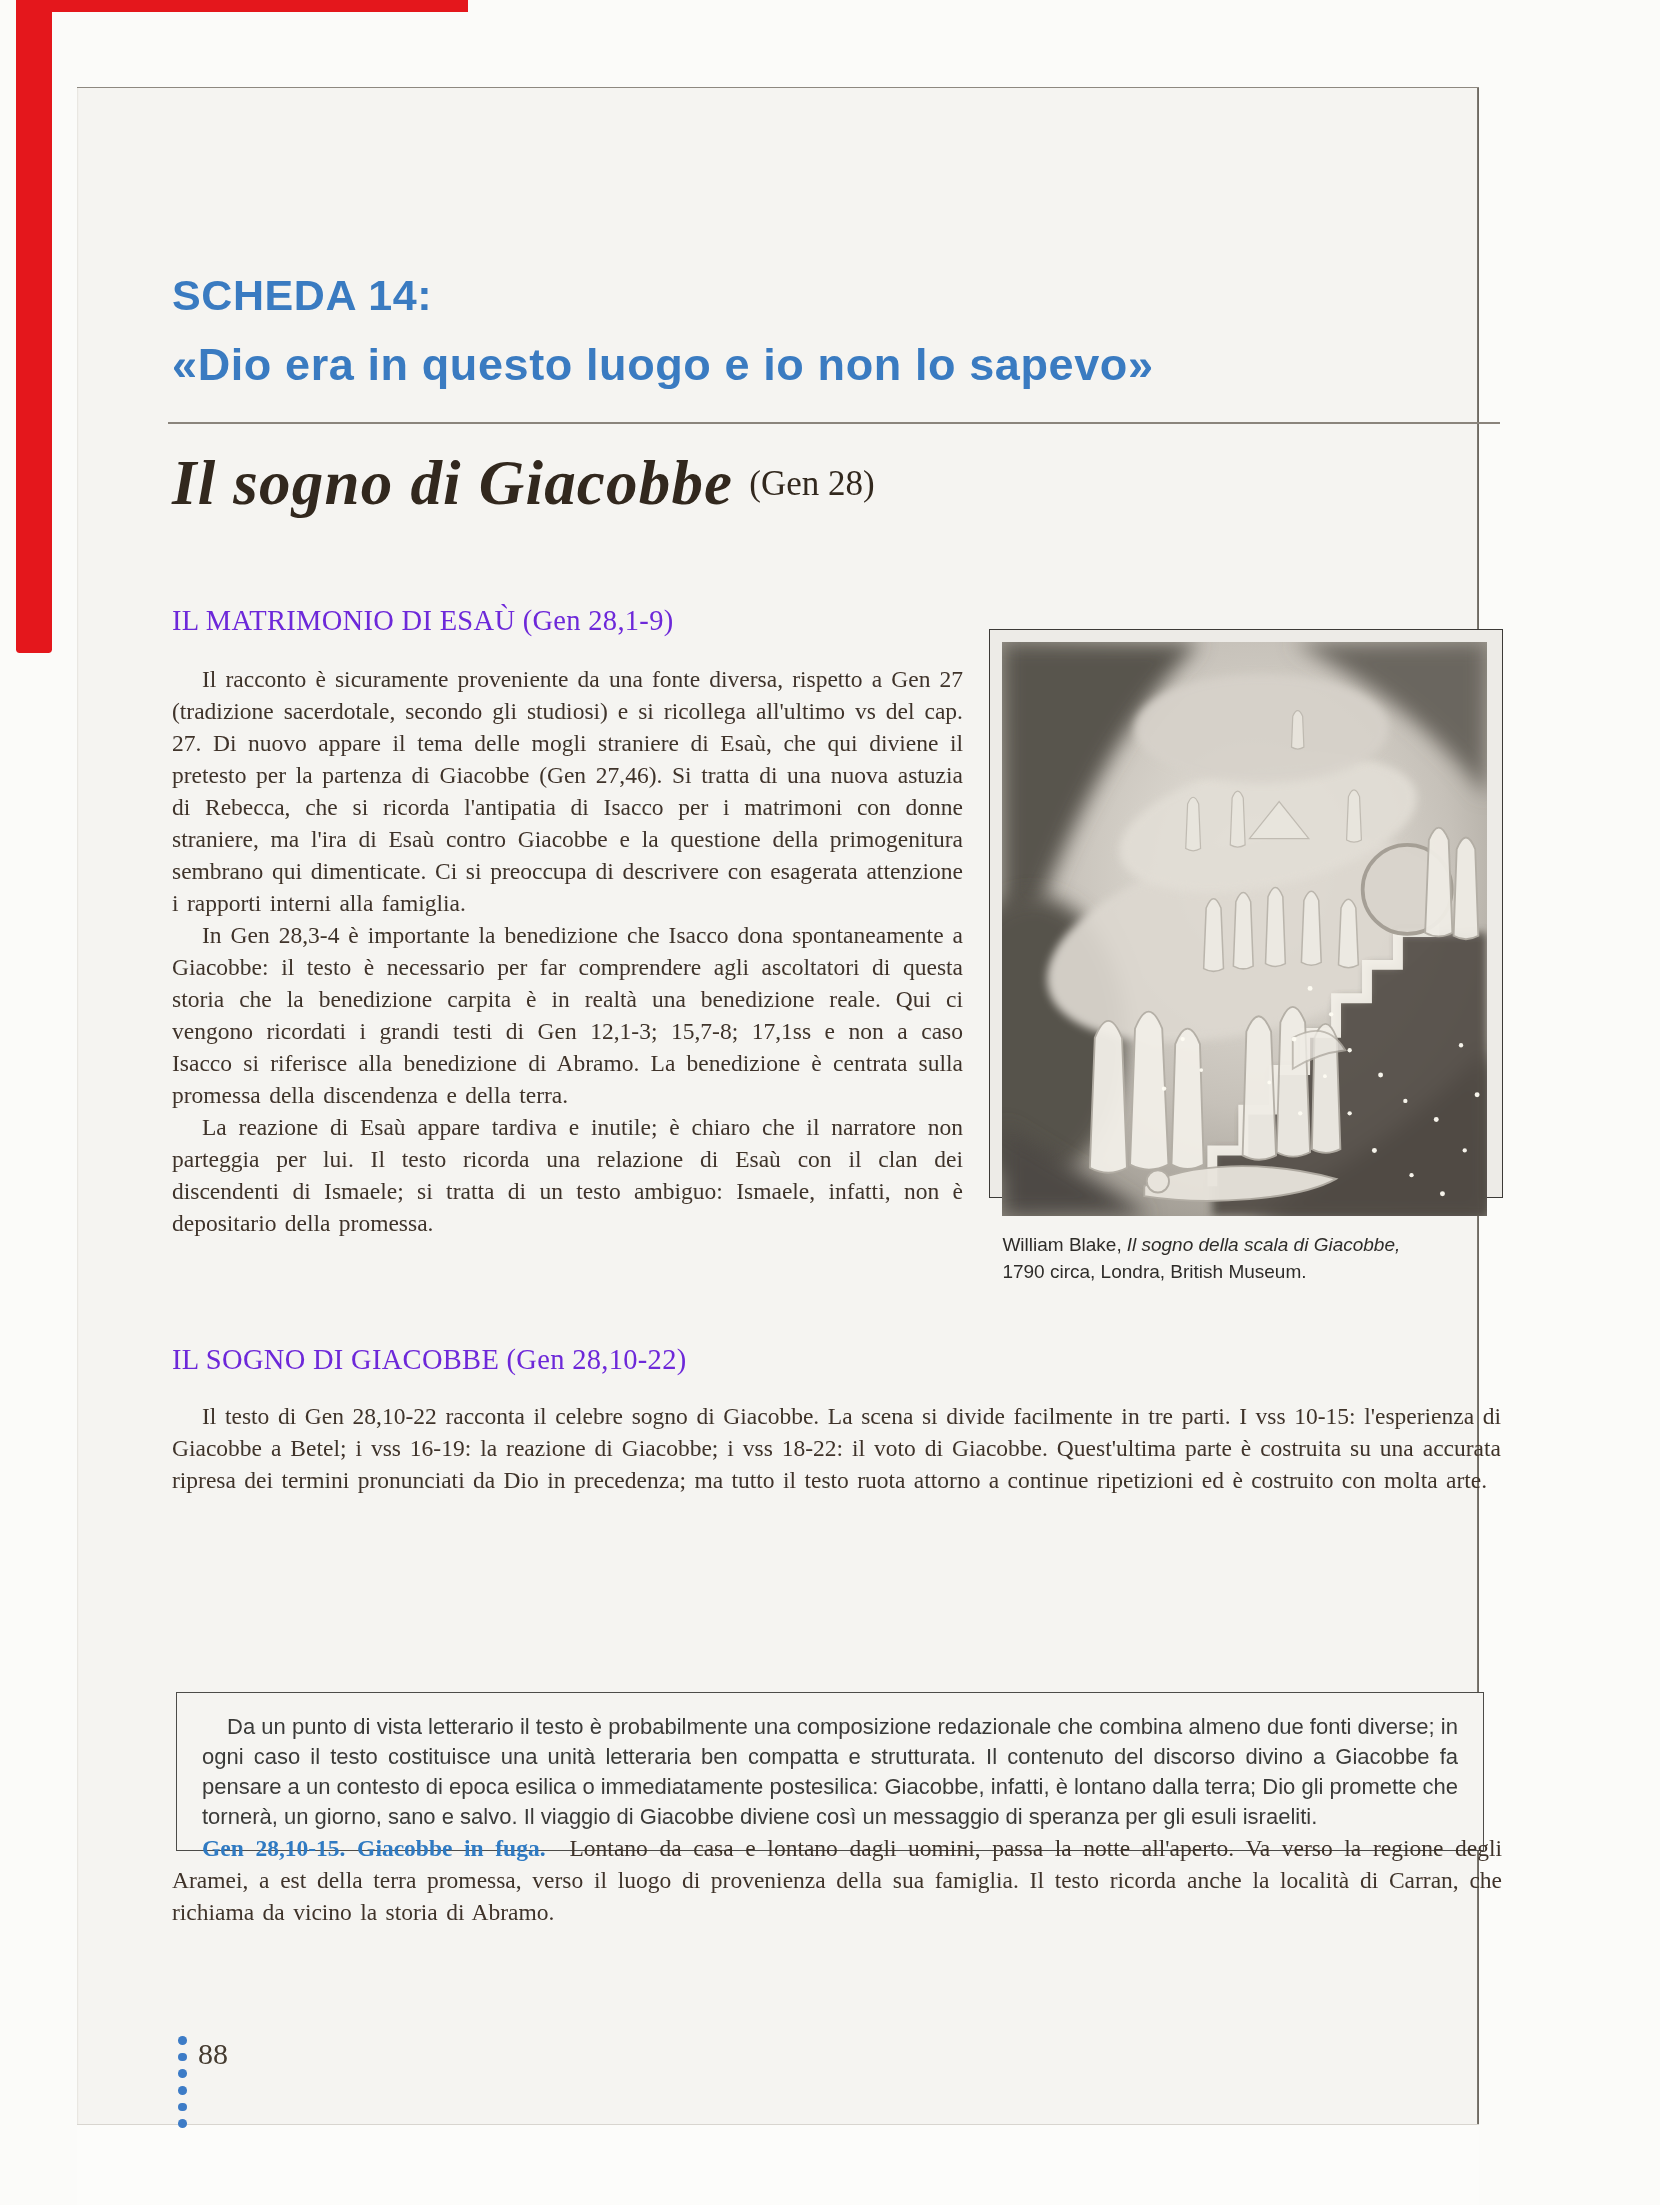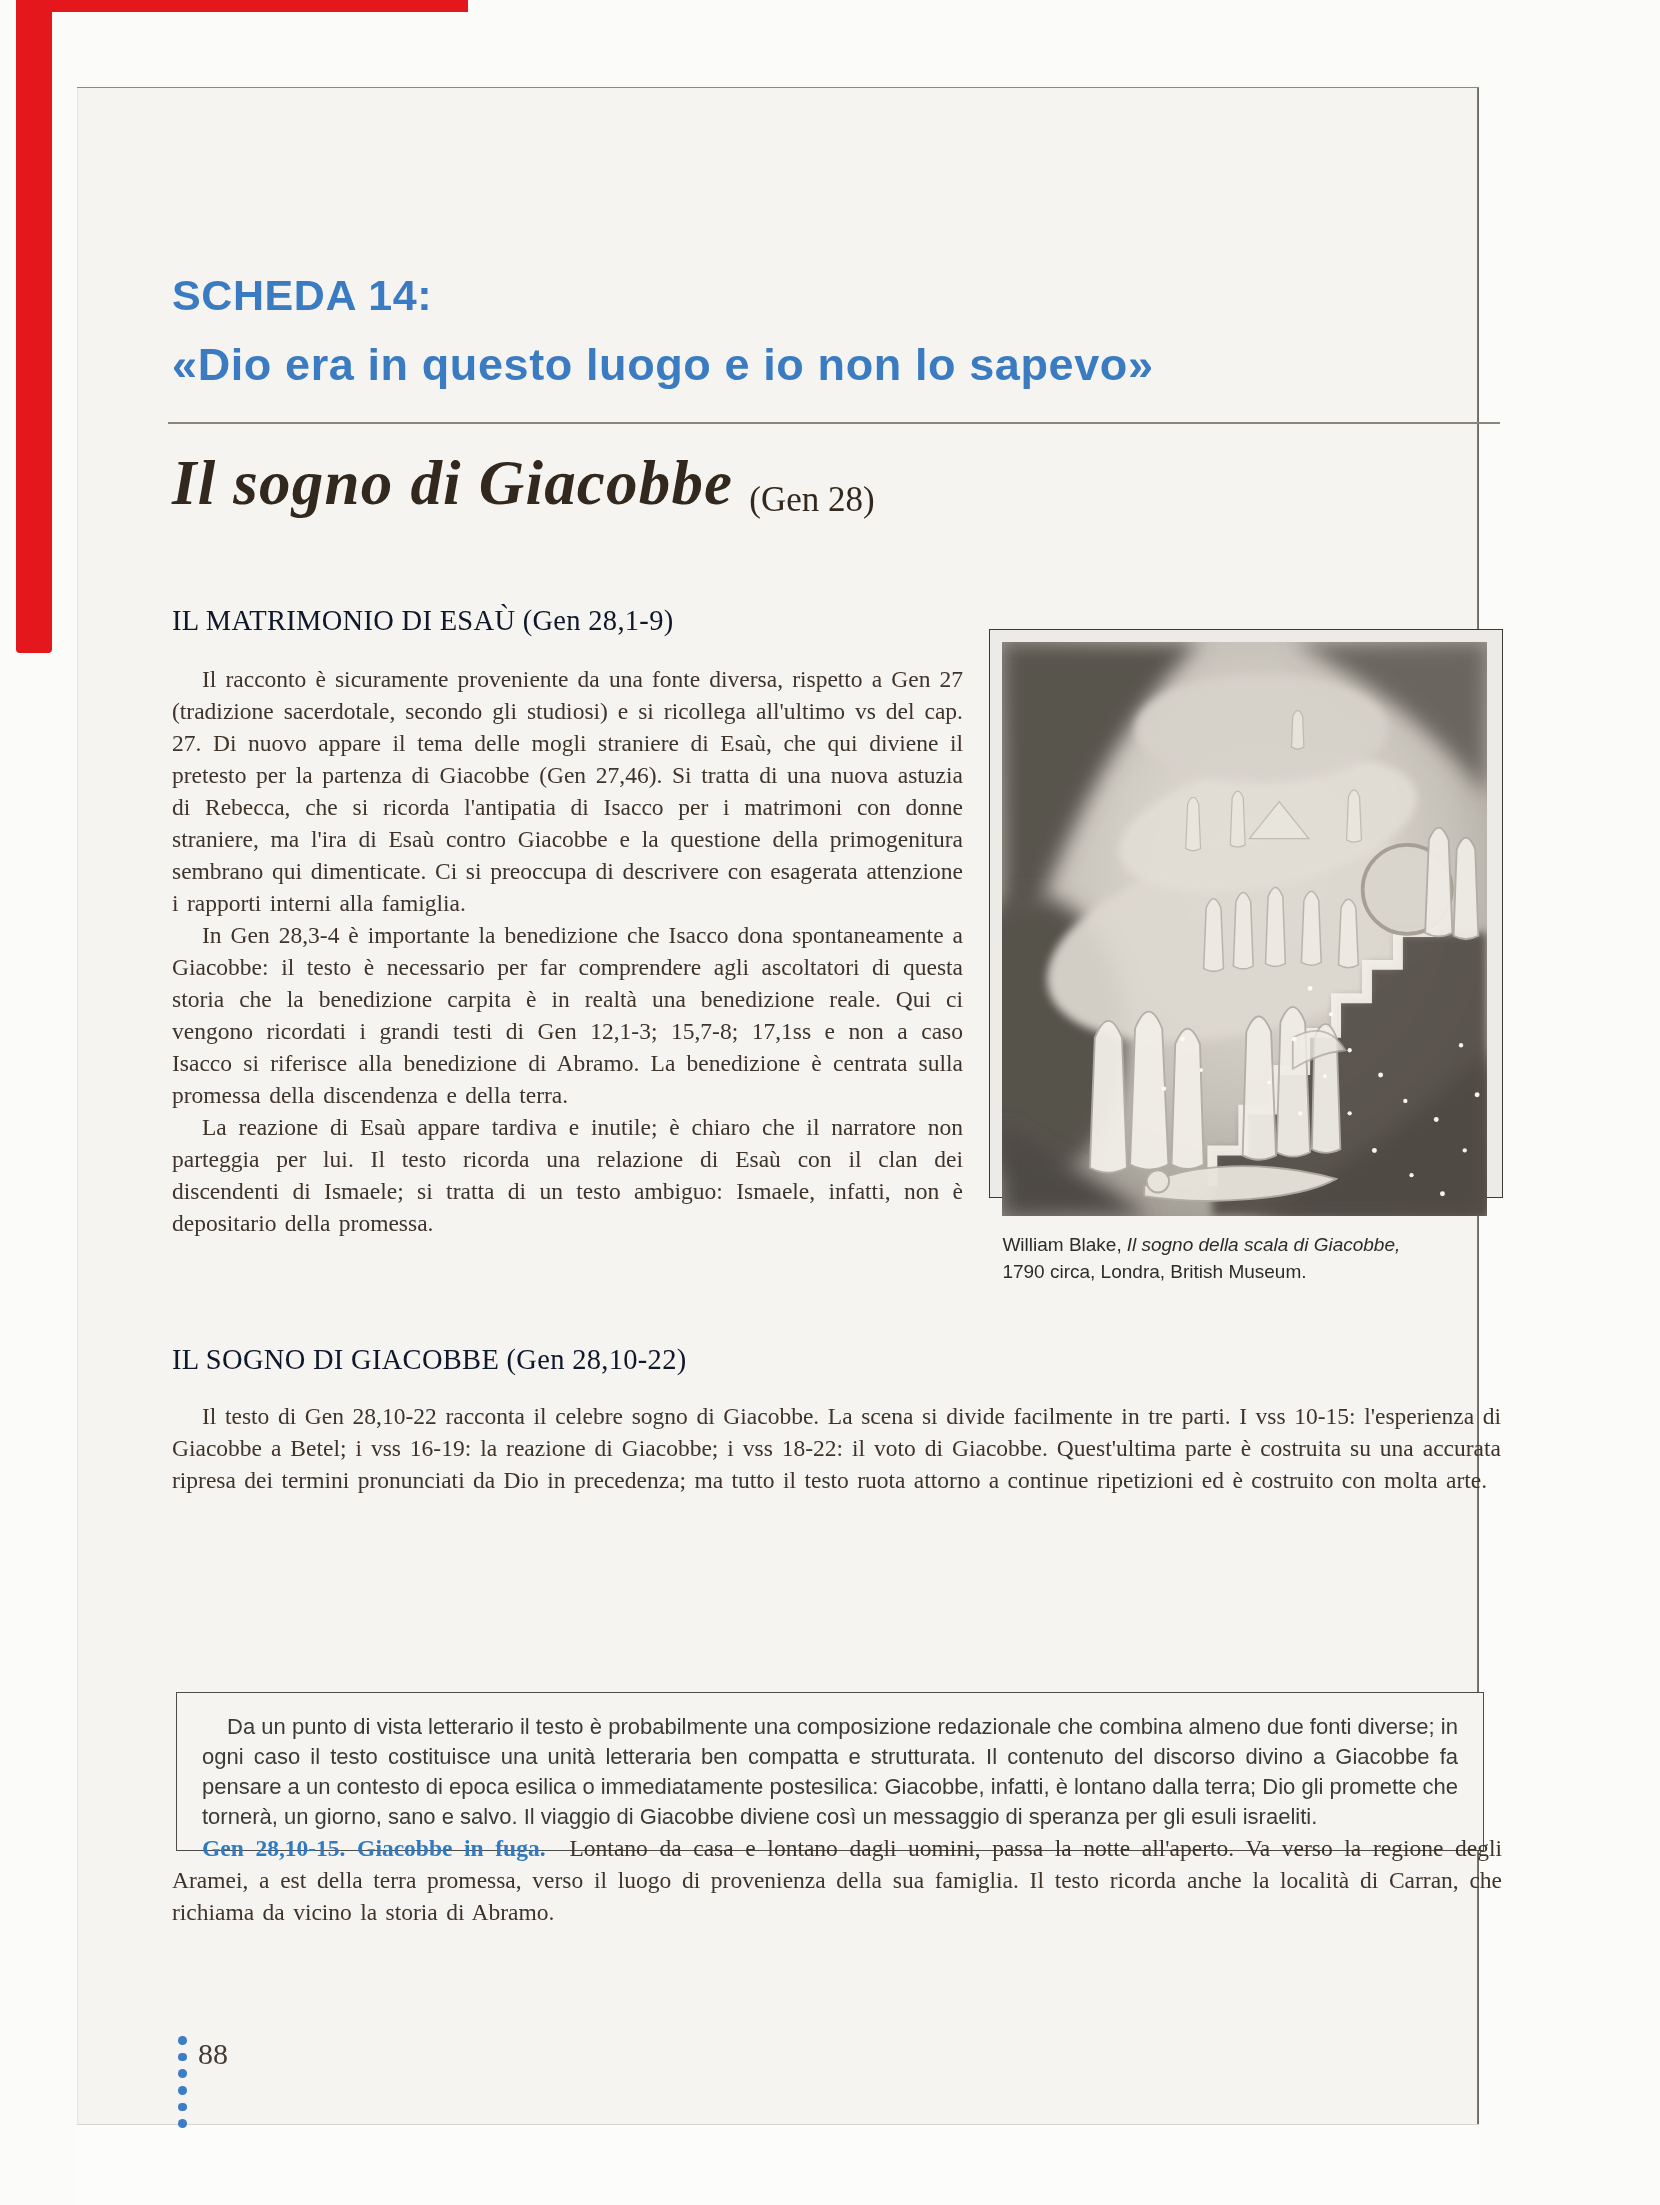--- a/index.html
+++ b/index.html
@@ -28,26 +28,26 @@
 
   
   .kicker,.headline{
     position:absolute;left:172px;color:#3a7bc1;
     font-family:"Liberation Sans", sans-serif;font-weight:bold;letter-spacing:0.6px;
   }
   .kicker{top:271px;font-size:43px;}
   .headline{top:339px;font-size:45px;}
   .rule{position:absolute;left:168px;top:422px;width:1332px;height:1.9px;background:#8a847c;}
 
-  .title-row{position:absolute;left:172px;top:447px;display:flex;align-items:flex-end;color:#32281e;}
+  .title-row{position:absolute;left:172px;top:447px;display:flex;align-items:center;color:#32281e;}
   .title-main{font-size:63px;font-style:italic;font-weight:bold;letter-spacing:1.2px;}
   .title-ref{font-size:35px;margin-left:16px;}
 
   .sec-heading{
-    position:absolute;left:172px;font-size:28.5px;color:#0f172a;letter-spacing:0.3px;
+    position:absolute;left:172px;font-size:28.5px;color:#6d28d9;letter-spacing:0.3px;
     font-family:"Liberation Serif", serif;
   }
   #heading-1{top:605px;}
   #heading-2{top:1344px;}
 
   .body-text{
     font-size:23.5px;line-height:32px;color:#3f332a;text-align:justify;word-spacing:2.5px;
   }
   .body-text p{margin:0;text-indent:30px;}
   #left-col{position:absolute;left:172px;top:663px;width:791px;}

